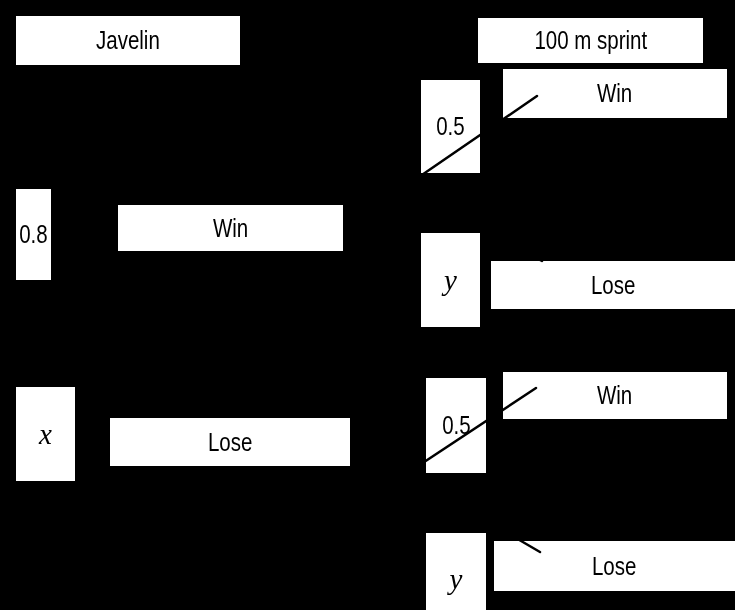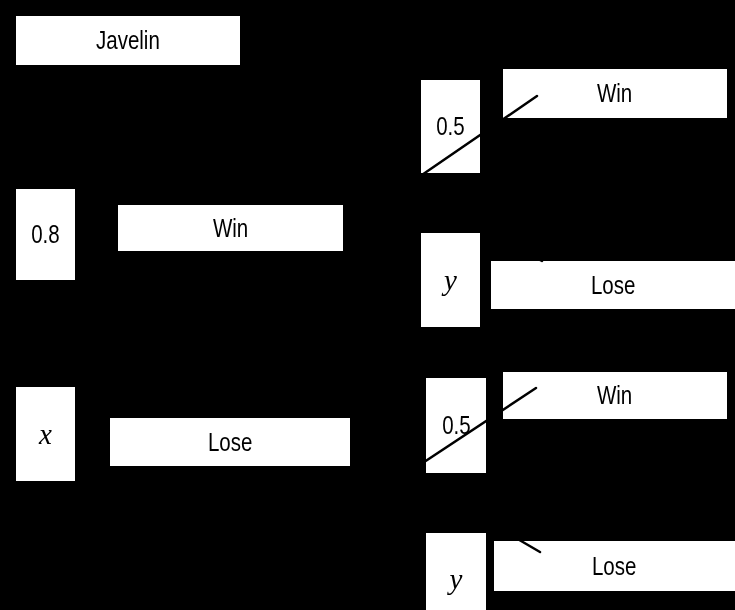--- a/index.html
+++ b/index.html
@@ -34,22 +34,25 @@
 <div id="stage">
 
   <svg class="layer" viewBox="0 0 735 610">
     <line x1="15" y1="317" x2="400" y2="190"></line>
     <line x1="15" y1="317" x2="406" y2="474"></line>
   </svg>
 
   <div class="box" style="left:16px;top:0;width:224px;height:49px">
     <span class="sans-lbl">Javelin</span>
   </div>
+  <div class="box" style="left:478px;top:2px;width:225px;height:45px">
+    <span class="sans-lbl">100 m sprint</span>
+  </div>
 
-  <div class="box" style="left:16px;top:173px;width:59px;height:91px">
+  <div class="box" style="left:16px;top:173px;width:35px;height:91px">
     <span class="sans-lbl">0.8</span>
   </div>
   <div class="box" style="left:118px;top:189px;width:225px;height:46px">
     <span class="sans-lbl">Win</span>
   </div>
 
   <div class="box" style="left:16px;top:371px;width:59px;height:94px">
     <span class="math-lbl">x</span>
   </div>
   <div class="box" style="left:110px;top:402px;width:240px;height:48px">

